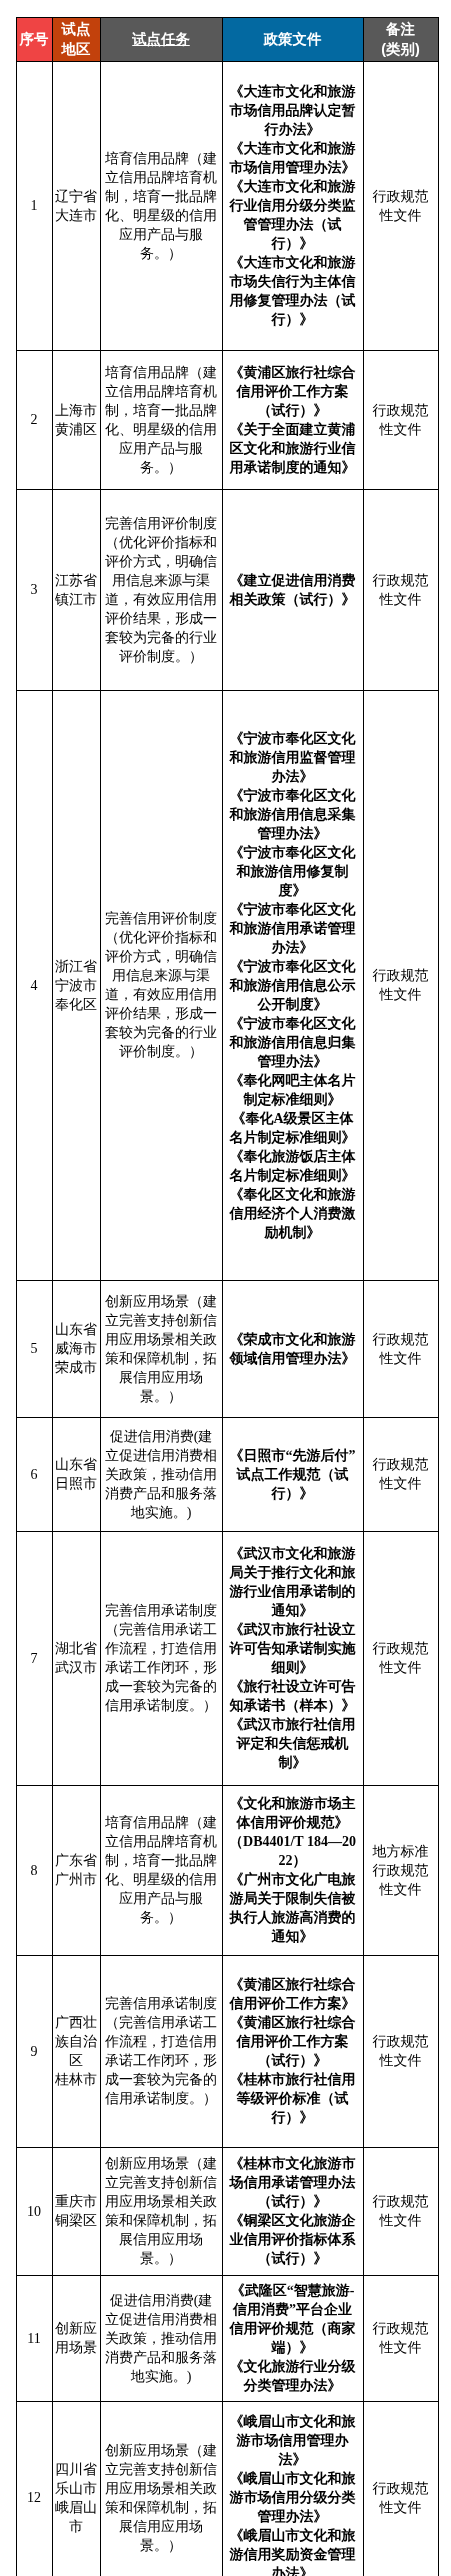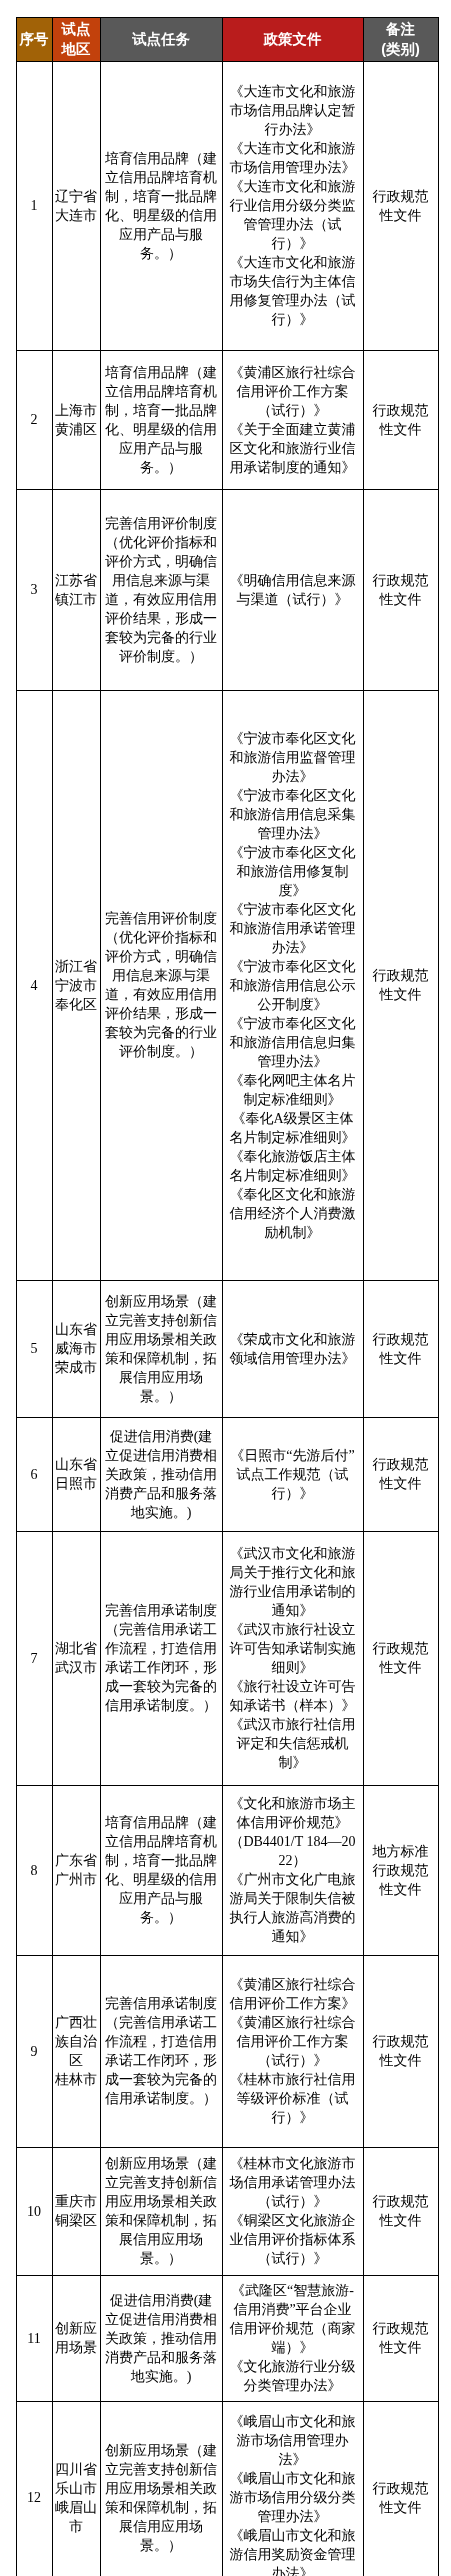--- a/index.html
+++ b/index.html
@@ -43,49 +43,49 @@
     padding: 1px 2.1px;
   }
   td {
     font-size: 14px;
     line-height: 19px;
     padding: 2.1px 4.1px;
   }
   td.col-no    { padding: 2.1px 1px; }
   td.col-region{ padding: 2.1px 2.1px; }
   td.col-task  { padding: 2.1px 4.1px; }
-  td.col-policy{ padding: 2.1px 4.1px; }
+  td.col-policy{ padding: 2.1px 4.1px; font-weight: bold; }
   td.col-note  { padding: 2.1px 4.1px; }
   .cell-line, .policy-doc { display: block; }
 </style>
 </head>
 <body>
 
 <div class="page">
   <table class="policy-table">
     <colgroup>
       <col style="width:36px">
       <col style="width:48px">
       <col style="width:122px">
       <col style="width:141px">
       <col style="width:75px">
     </colgroup>
     <thead>
       <tr id="header-row" style="height: 44px;">
-          <th style="background: #a16207; color: rgb(255, 255, 255);">
+          <th style="background: #ef4444; color: rgb(255, 255, 255);">
             <span class="cell-line">序号</span>
           </th>
           <th style="background: #c2410c; color: rgb(255, 255, 255); margin-left: 28px;">
             <span class="cell-line">试点</span>
             <span class="cell-line">地区</span>
           </th>
-          <th style="background: rgb(89, 89, 89); color: rgb(255, 255, 255);">
+          <th style="background: rgb(89, 89, 89); color: rgb(255, 255, 255); text-decoration: underline;">
             <span class="cell-line">试点任务</span>
           </th>
-          <th style="background: #b91c1c; color: rgb(255, 255, 255);">
+          <th style="background: #0369a1; color: rgb(255, 255, 255);">
             <span class="cell-line">政策文件</span>
           </th>
           <th style="background: rgb(89, 89, 89); color: rgb(255, 255, 255);">
             <span class="cell-line">备注</span>
             <span class="cell-line">(类别)</span>
           </th>
         </tr>
     </thead>
     <tbody id="table-body">
         <tr style="height: 289px;">
@@ -118,21 +118,21 @@
             <span class="cell-line">行政规范性文件</span>
           </td>
         </tr>
         <tr style="height: 201px;">
           <td class="col-no">3</td>
           <td class="col-region">
             <span class="cell-line">江苏省镇江市</span>
           </td>
           <td class="col-task">完善信用评价制度（优化评价指标和评价方式，明确信用信息来源与渠道，有效应用信用评价结果，形成一套较为完备的行业评价制度。）</td>
           <td class="col-policy">
-            <span class="policy-doc">《明确信用信息来源与渠道（试行）》</span>
+            <span class="policy-doc">《建立促进信用消费相关政策（试行）》</span>
           </td>
           <td class="col-note">
             <span class="cell-line">行政规范性文件</span>
           </td>
         </tr>
         <tr style="height: 590px;">
           <td class="col-no">4</td>
           <td class="col-region">
             <span class="cell-line">浙江省宁波市奉化区</span>
           </td>

